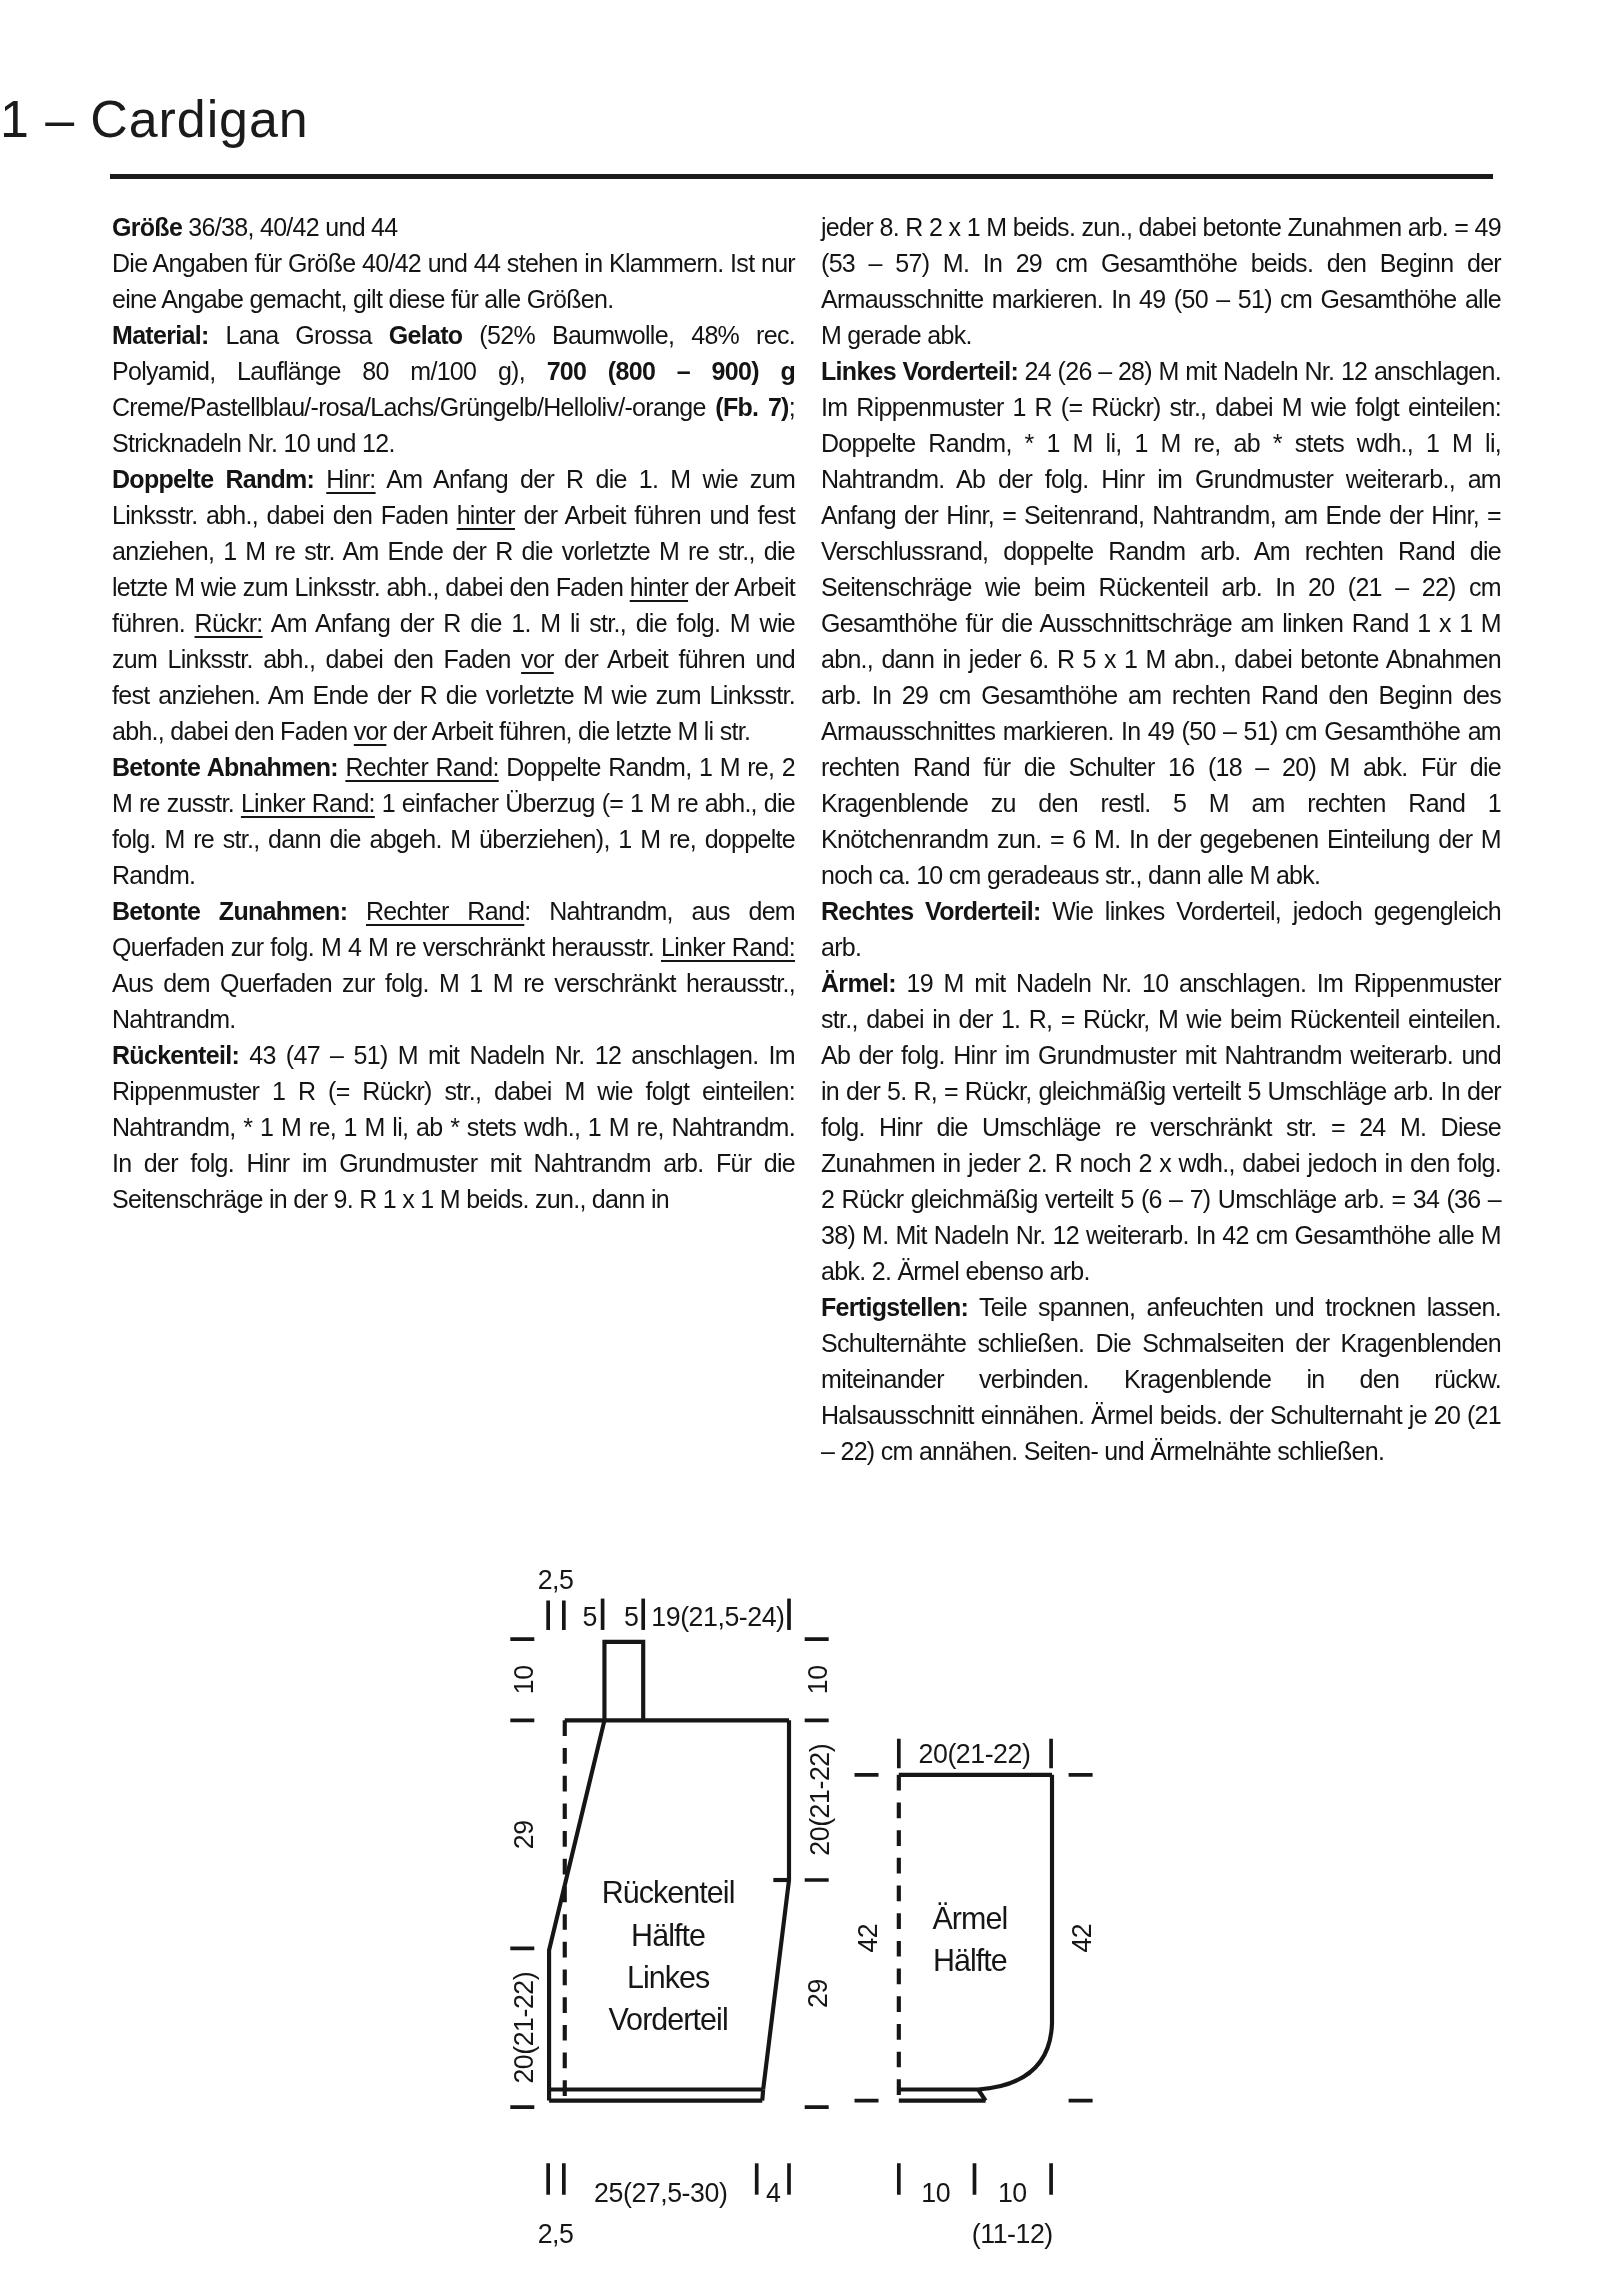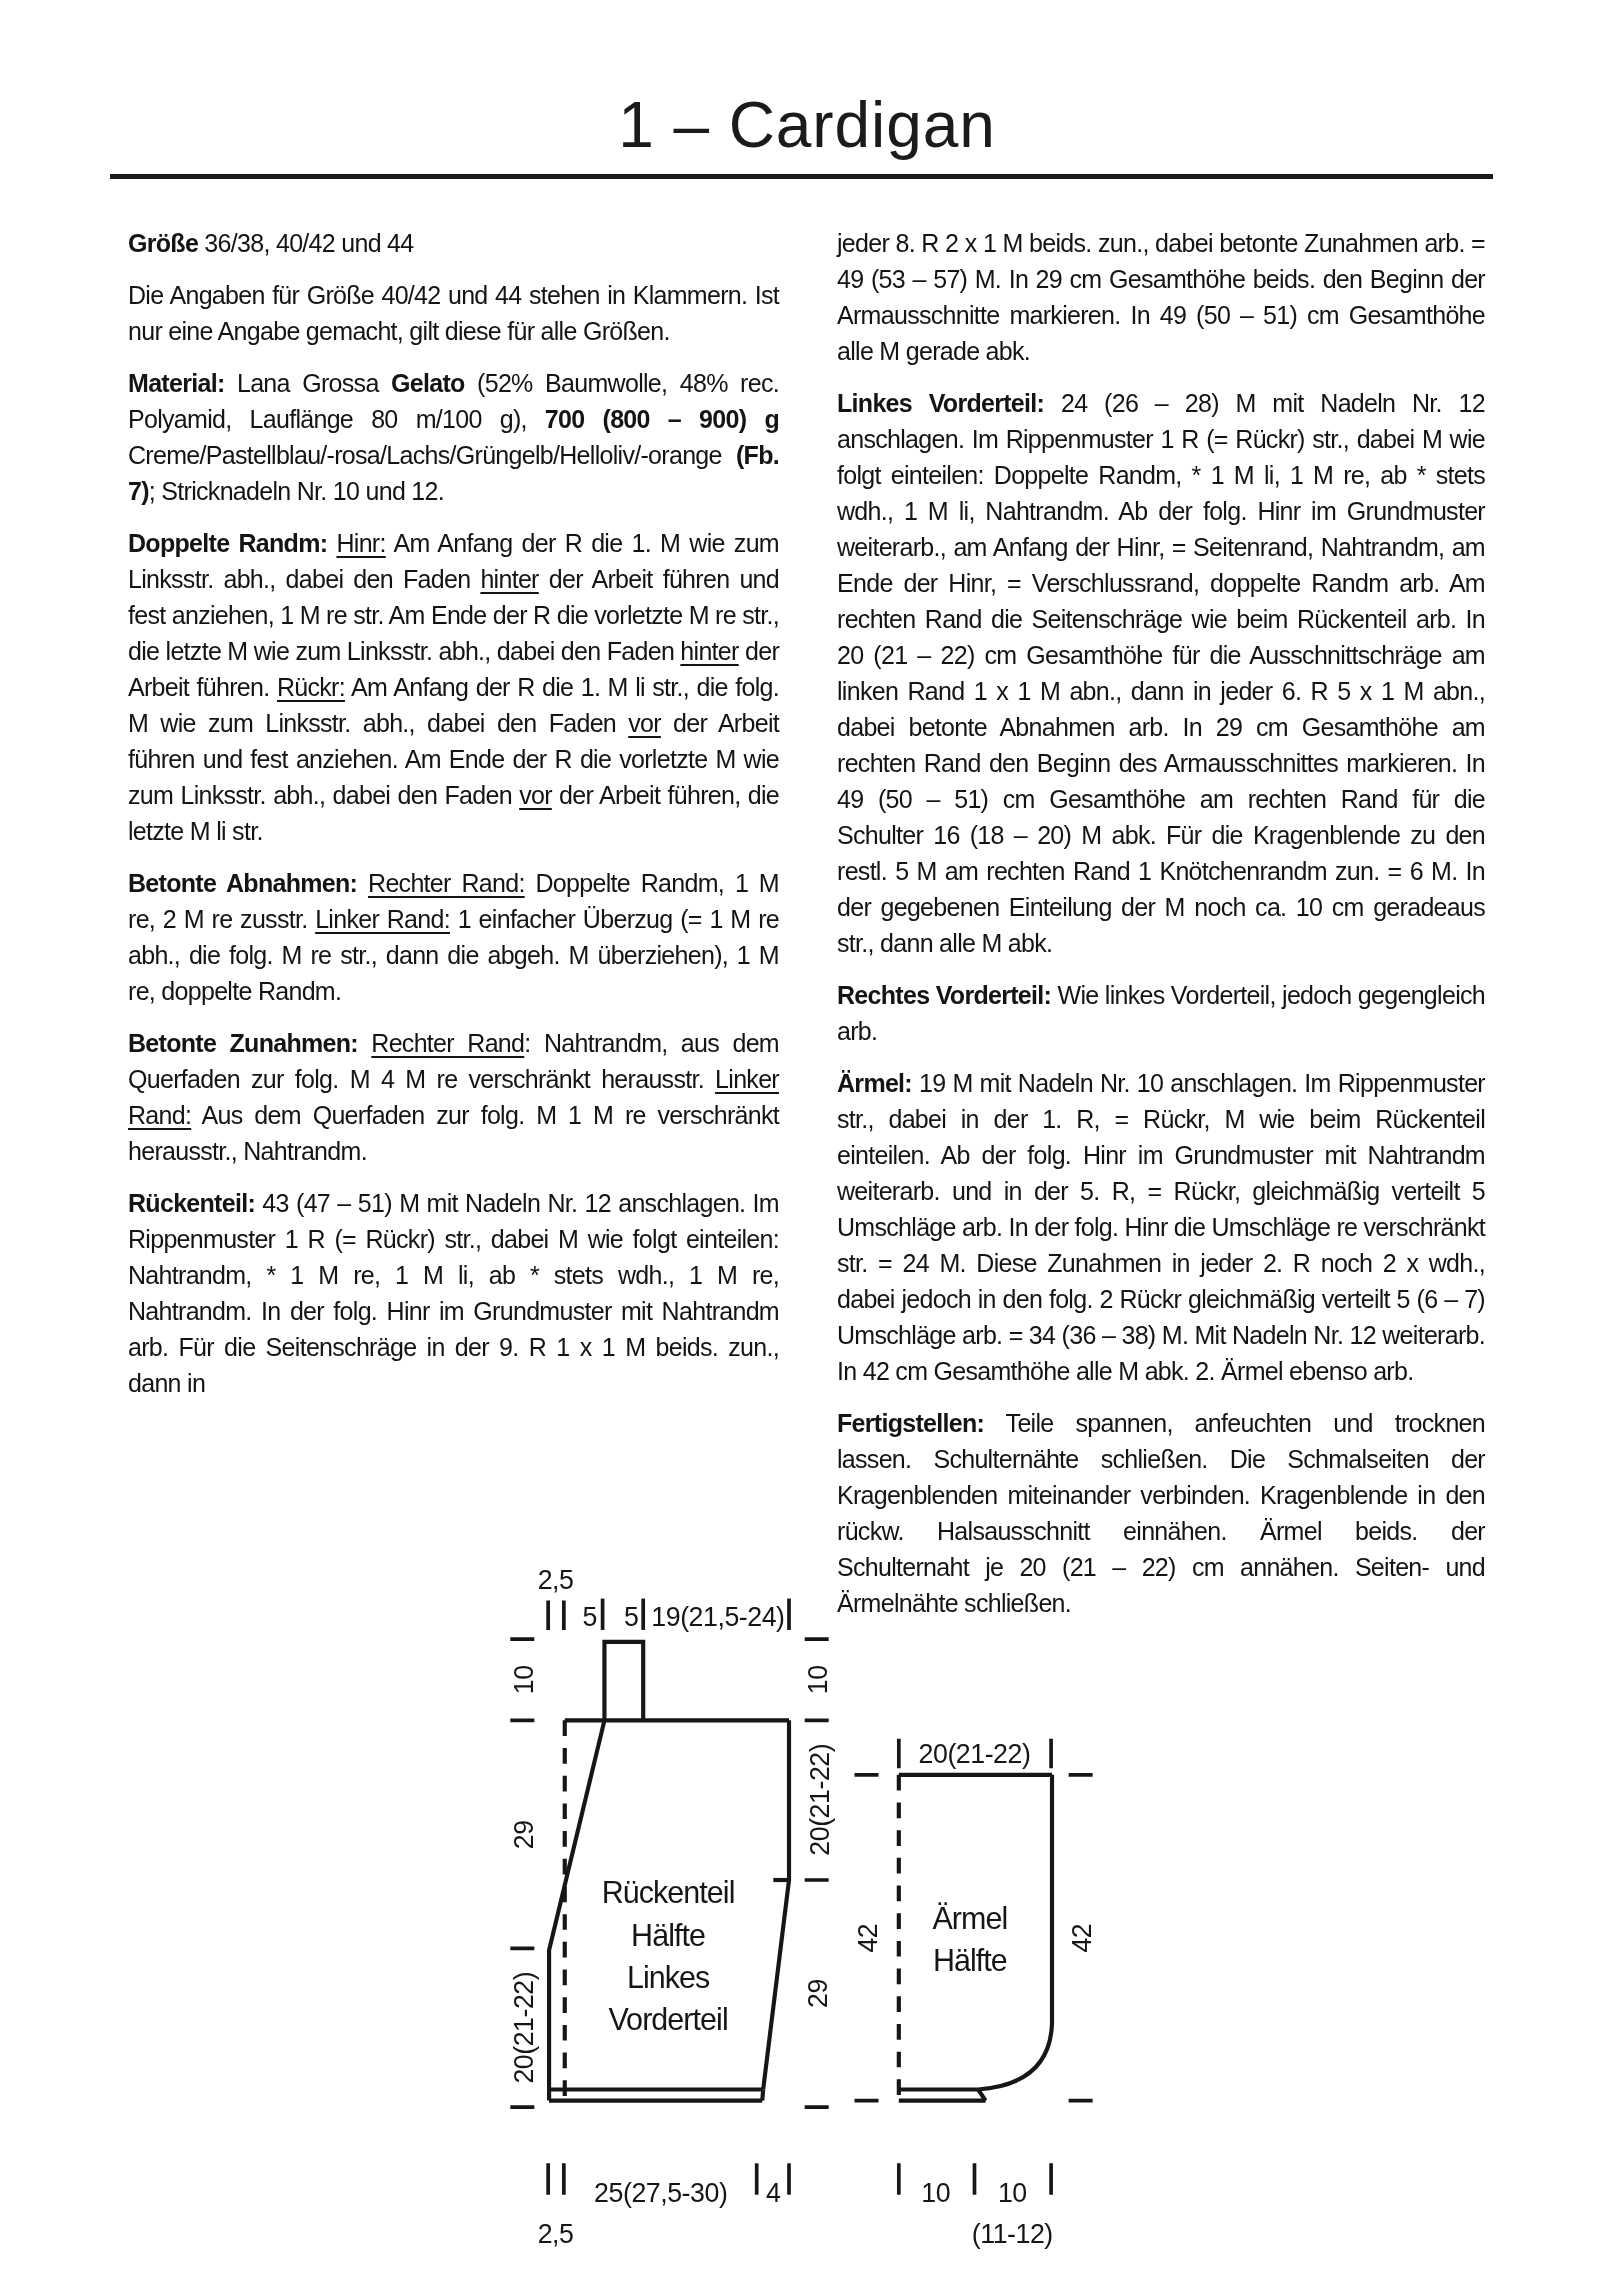--- a/index.html
+++ b/index.html
@@ -2,35 +2,35 @@
 <html style="font-size:14.8px"><head>
 <meta charset="utf-8">
 <style>
   html,body { margin:0; padding:0; background:#ffffff; }
   .page {
     position:relative; width:1614px; height:2290px; background:#ffffff;
     font-family:"Liberation Sans", sans-serif; color:#141414; overflow:hidden;
   }
   .title {
     position:absolute; top:92px; left:0; width:100%;
-    text-align:center; font-size:64px; line-height:1.05; font-weight:100;
+    font-size:52px; line-height:1.05; font-weight:100;
     letter-spacing:0.9px; color:#1b1b1b; white-space:nowrap;
   }
   .rule {
     position:absolute; left:110px; width:1383px; top:174px; height:4.6px;
     background:#1b1b1b;
   }
   .textcol {
     position:absolute; top:209px; font-size:25px; line-height:36px;
     letter-spacing:-0.7px; text-align:justify; text-justify:inter-word;
     color:#141414;
   }
   #col-left  { left:112px; width:683px; }
   #col-right { left:821px; width:680px; }
-  .para { margin:16px; padding:0; }
+  .para { margin:0; padding:0; }
   .para .b { font-weight:bold; }
   .para .u { text-decoration:underline; text-underline-offset:3.7px; text-decoration-thickness:2.3px; }
   svg.schematic { position:absolute; left:0; top:0; width:1614px; height:2290px; }
   svg.schematic .ln   { stroke:#161616; stroke-width:4.5; fill:none; stroke-linecap:butt; }
   svg.schematic .dash { stroke:#161616; stroke-width:4.5; fill:none; stroke-dasharray:17 13; }
   svg.schematic .tick { stroke:#161616; stroke-width:4; fill:none; }
   svg.schematic text  {
     font-family:"Liberation Sans", sans-serif; font-size:29px;
     letter-spacing:-0.5px; fill:#161616;
   }

